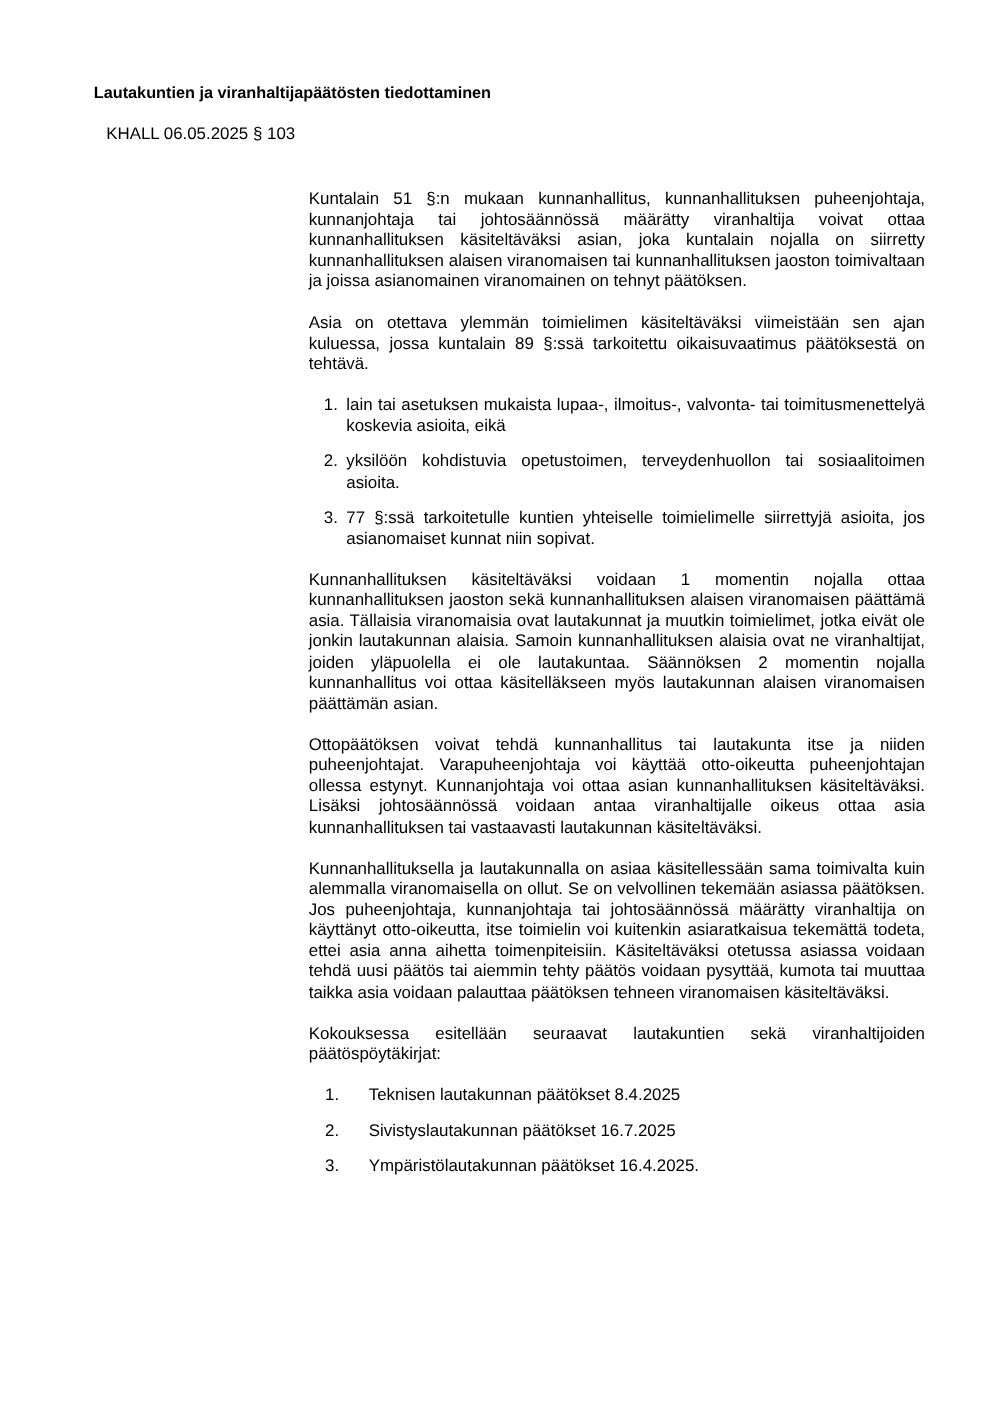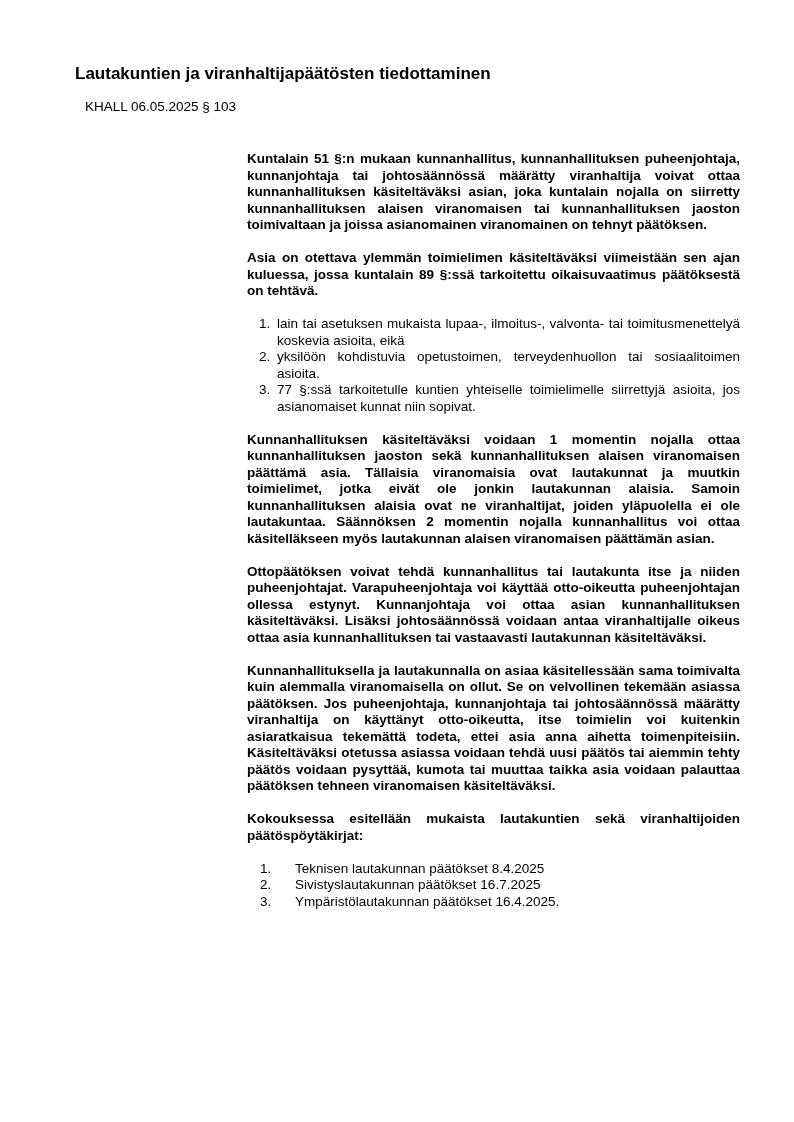--- a/index.html
+++ b/index.html
@@ -14,21 +14,21 @@
     background: #ffffff;
     color: #000000;
     font-family: "Liberation Sans", "DejaVu Sans", sans-serif;
     font-size: 13.5px;
     line-height: 16.5px;
     box-sizing: border-box;
     padding: 66px 54px 0 75px;
     overflow: hidden;
   }
   .doc-title {
-    font-size: 17px;
+    font-size: 13px;
     font-weight: bold;
     margin: 0 0 16px 0;
     line-height: 16.5px;
   }
   .doc-ref {
     margin: 0 0 36px 10px;
   }
   .row {
     display: flex;
     align-items: flex-start;
@@ -37,33 +37,33 @@
   .row .label {
     flex: 0 0 172px;
   }
   .row .value {
     width: 493px;
   }
   .body-par {
     margin: 0 0 16.5px 172px;
     width: 493px;
     text-align: justify;
-    font-weight: bold;
   }
   ol.num-list {
     list-style: none;
     counter-reset: item;
     margin: 0 0 16.5px 172px;
     padding: 0;
     width: 493px;
   }
   ol.num-list li {
     counter-increment: item;
     position: relative;
     text-align: justify;
+    margin-top: 12px;
   }
   ol.restrictions li { padding-left: 30px; }
   ol.restrictions li::before {
     content: counter(item) ".";
     position: absolute;
     left: 12px;
     top: 0;
   }
   ol.minutes li { padding-left: 48px; text-align: left; }
   ol.minutes li::before {
@@ -94,21 +94,21 @@
     <li>yksilöön kohdistuvia opetustoimen, terveydenhuollon tai sosiaalitoimen asioita.</li>
     <li>77 §:ssä tarkoitetulle kuntien yhteiselle toimielimelle siirrettyjä asioita, jos asianomaiset kunnat niin sopivat.</li>
   </ol>
 
   <p class="body-par">Kunnanhallituksen käsiteltäväksi voidaan 1 momentin nojalla ottaa kunnanhallituksen jaoston sekä kunnanhallituksen alaisen viranomaisen päättämä asia. Tällaisia viranomaisia ovat lautakunnat ja muutkin toimielimet, jotka eivät ole jonkin lautakunnan alaisia. Samoin kunnanhallituksen alaisia ovat ne viranhaltijat, joiden yläpuolella ei ole lautakuntaa. Säännöksen 2 momentin nojalla kunnanhallitus voi ottaa käsitelläkseen myös lautakunnan alaisen viranomaisen päättämän asian.</p>
 
   <p class="body-par">Ottopäätöksen voivat tehdä kunnanhallitus tai lautakunta itse ja niiden puheenjohtajat. Varapuheenjohtaja voi käyttää otto-oikeutta puheenjohtajan ollessa estynyt. Kunnanjohtaja voi ottaa asian kunnanhallituksen käsiteltäväksi. Lisäksi johtosäännössä voidaan antaa viranhaltijalle oikeus ottaa asia kunnanhallituksen tai vastaavasti lautakunnan käsiteltäväksi.</p>
 
   <p class="body-par">Kunnanhallituksella ja lautakunnalla on asiaa käsitellessään sama toimivalta kuin alemmalla viranomaisella on ollut. Se on velvollinen tekemään asiassa päätöksen. Jos puheenjohtaja, kunnanjohtaja tai johtosäännössä määrätty viranhaltija on käyttänyt otto-oikeutta, itse toimielin voi kuitenkin asiaratkaisua tekemättä todeta, ettei asia anna aihetta toimenpiteisiin. Käsiteltäväksi otetussa asiassa voidaan tehdä uusi päätös tai aiemmin tehty päätös voidaan pysyttää, kumota tai muuttaa taikka asia voidaan palauttaa päätöksen tehneen viranomaisen käsiteltäväksi.</p>
 
-  <p class="body-par">Kokouksessa esitellään mukaista lautakuntien sekä viranhaltijoiden päätöspöytäkirjat:</p>
+  <p class="body-par">Kokouksessa esitellään seuraavat lautakuntien sekä viranhaltijoiden päätöspöytäkirjat:</p>
 
   <ol class="num-list minutes">
     <li>Teknisen lautakunnan päätökset 8.4.2025</li>
     <li>Sivistyslautakunnan päätökset 16.7.2025</li>
     <li>Ympäristölautakunnan päätökset 16.4.2025.</li>
   </ol>
 
 
 </div>
 

